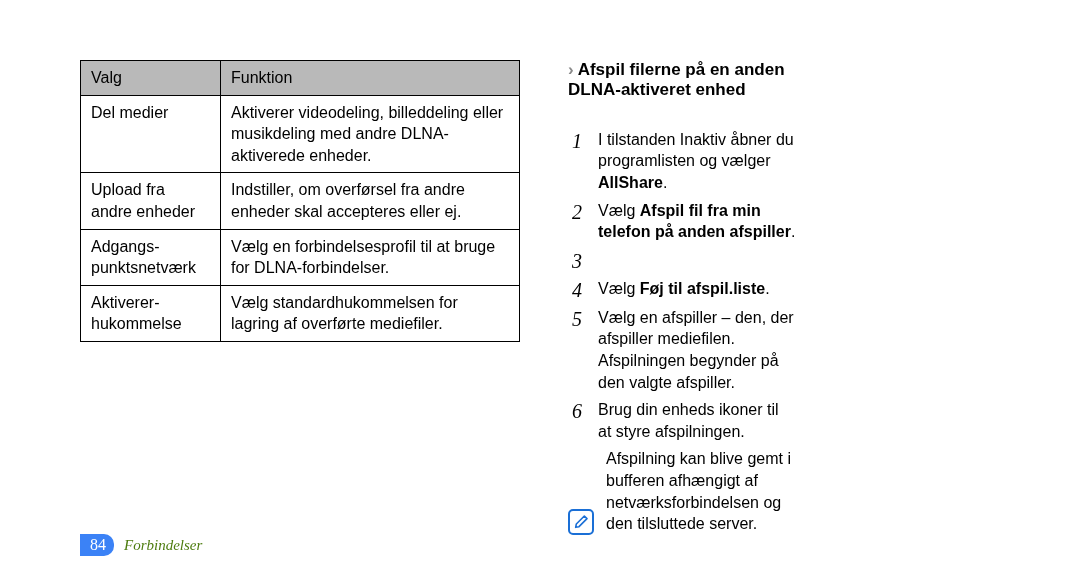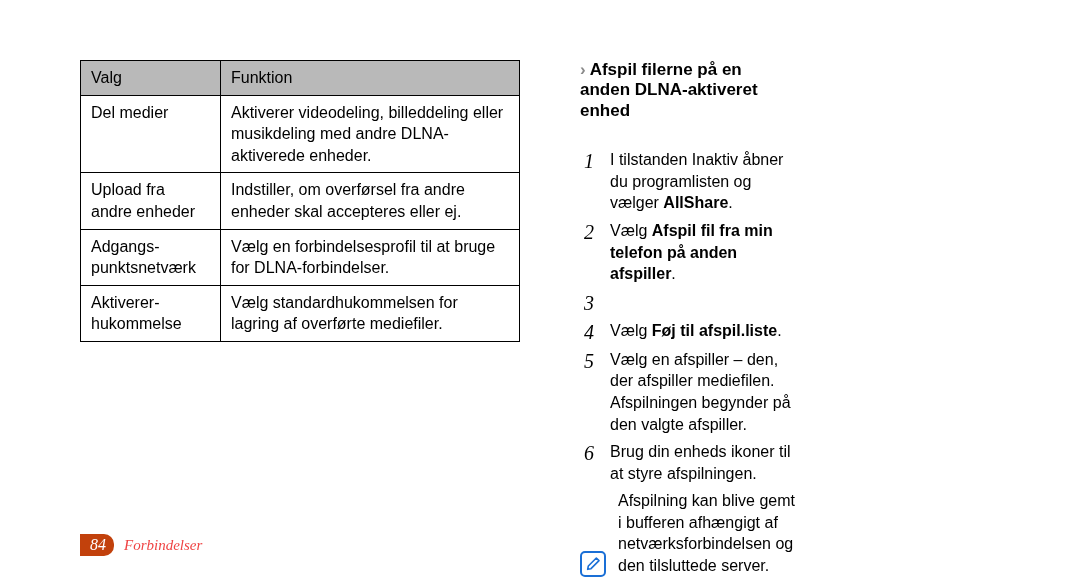--- a/index.html
+++ b/index.html
@@ -9,21 +9,21 @@
     width: 1080px;
     height: 586px;
     position: relative;
     color: #000;
   }
   .page {
     width: 856px;
     height: 586px;
     padding: 60px 60px 0 80px;
     display: flex;
-    gap: 60px;
+    gap: 48px;
   }
   .left-col {
     width: 440px;
     flex-shrink: 0;
   }
   .right-col {
     flex: 1;
   }
   table {
     border-collapse: collapse;
@@ -98,33 +98,32 @@
   .note-text { flex: 1; }
   .footer {
     position: absolute;
     left: 80px;
     bottom: 30px;
     display: flex;
     align-items: baseline;
     gap: 10px;
   }
   .page-num {
-    background: #c2410c;
+    background: #3b82f6;
     color: #fff;
-    font-style: italic;
     font-family: Georgia, serif;
     font-size: 16px;
     padding: 2px 8px 2px 10px;
     border-radius: 0 10px 10px 0;
   }
   .section-name {
     font-style: italic;
     font-family: Georgia, serif;
     font-size: 15px;
-    color: #ef4444;
+    color: #4d7c0f;
   }
 </style>
 </head>
 <body>
 
 <div class="page">
 
   <div class="left-col">
     <table>
       <colgroup>

